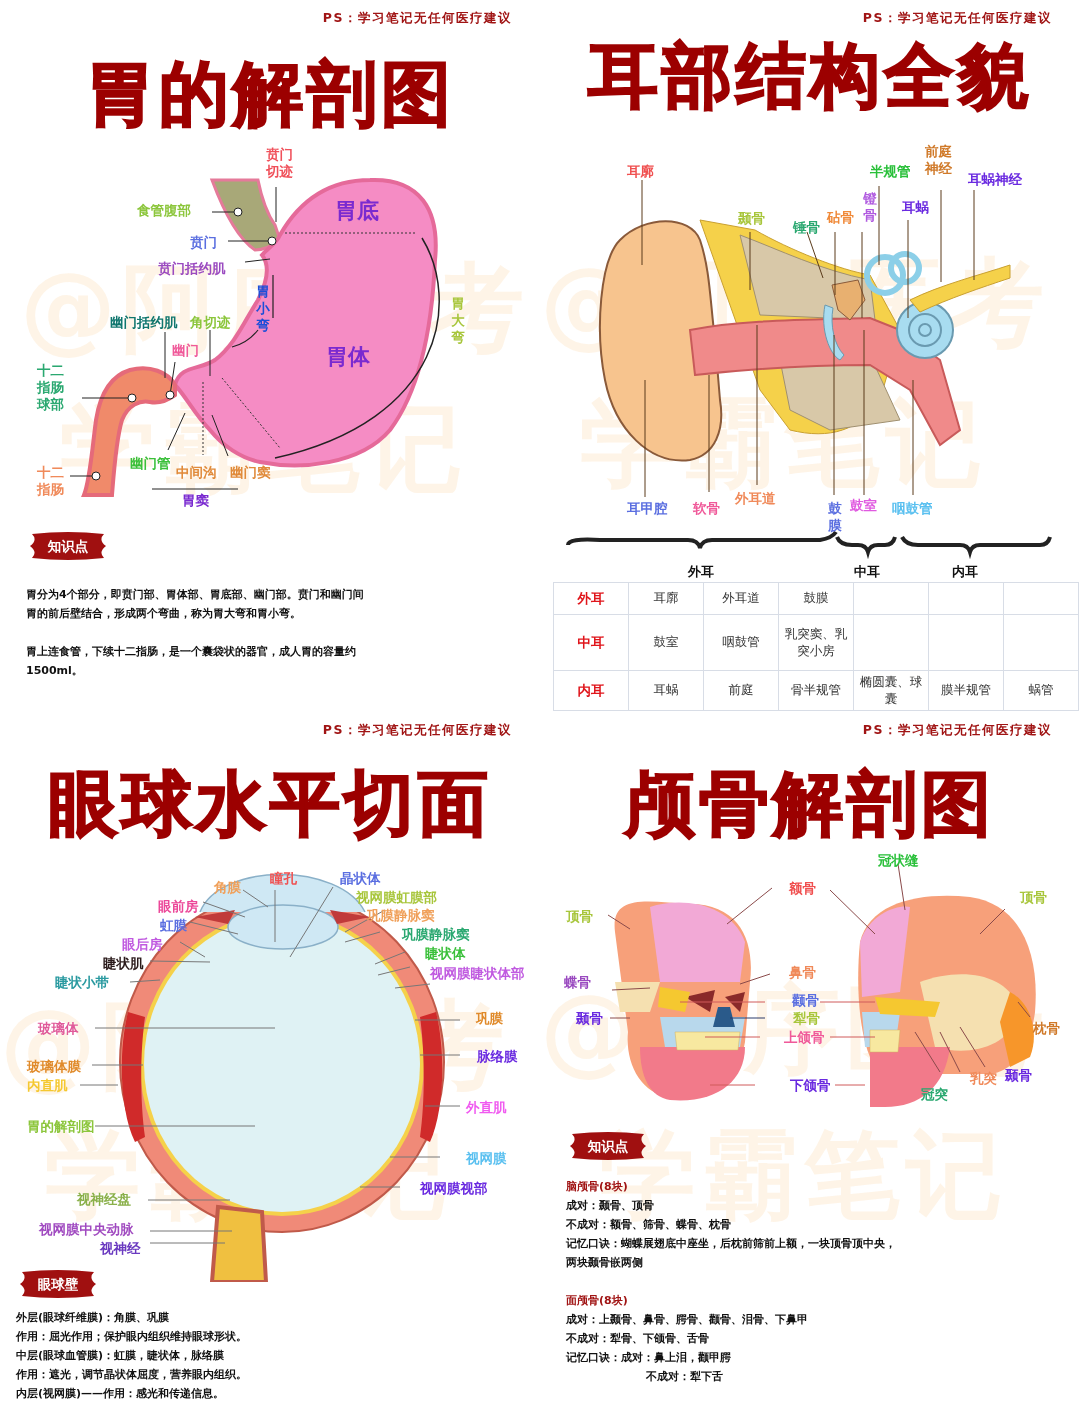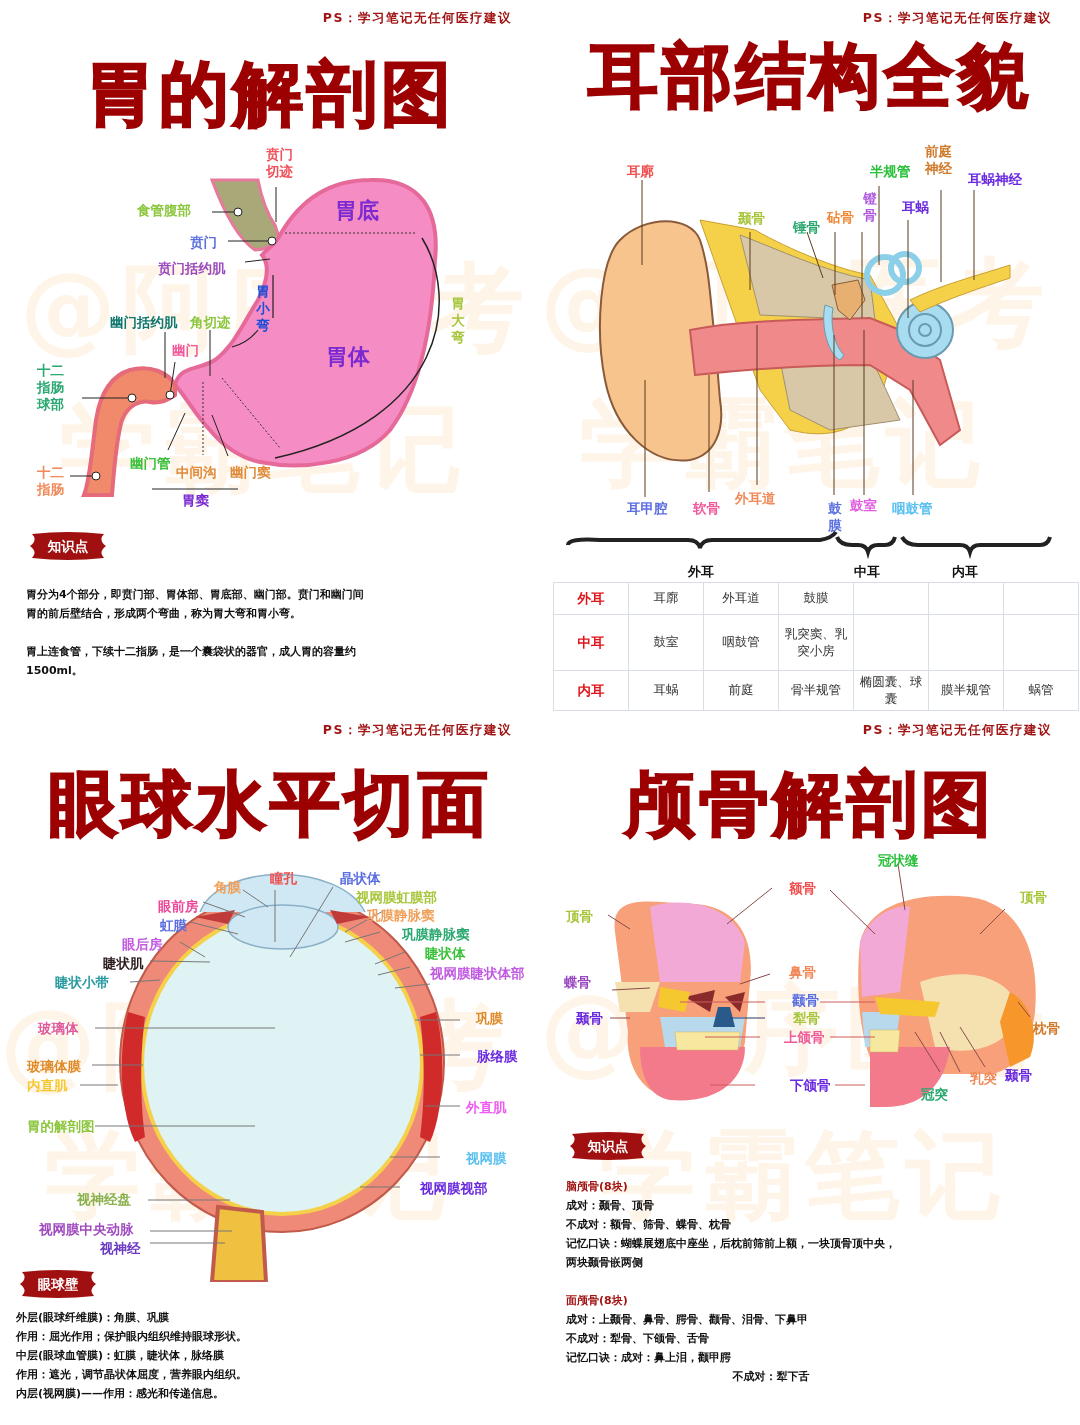--- a/index.html
+++ b/index.html
@@ -390,15 +390,15 @@
     <p class="red">脑颅骨(8块)</p>
     <p>成对：颞骨、顶骨</p>
     <p>不成对：额骨、筛骨、蝶骨、枕骨</p>
     <p>记忆口诀：蝴蝶展翅底中座坐，后枕前筛前上额，一块顶骨顶中央，</p>
     <p>两块颞骨嵌两侧</p>
     <div class="gap"></div>
     <p class="red">面颅骨(8块)</p>
     <p>成对：上颞骨、鼻骨、腭骨、颧骨、泪骨、下鼻甲</p>
     <p>不成对：犁骨、下颌骨、舌骨</p>
     <p>记忆口诀：成对：鼻上泪，颧甲腭</p>
-    <p style="padding-left:80px;text-align:center;">不成对：犁下舌</p>
+    <p style="padding-left:80px;">不成对：犁下舌</p>
   </div>
 </section>
 
 </body></html>

